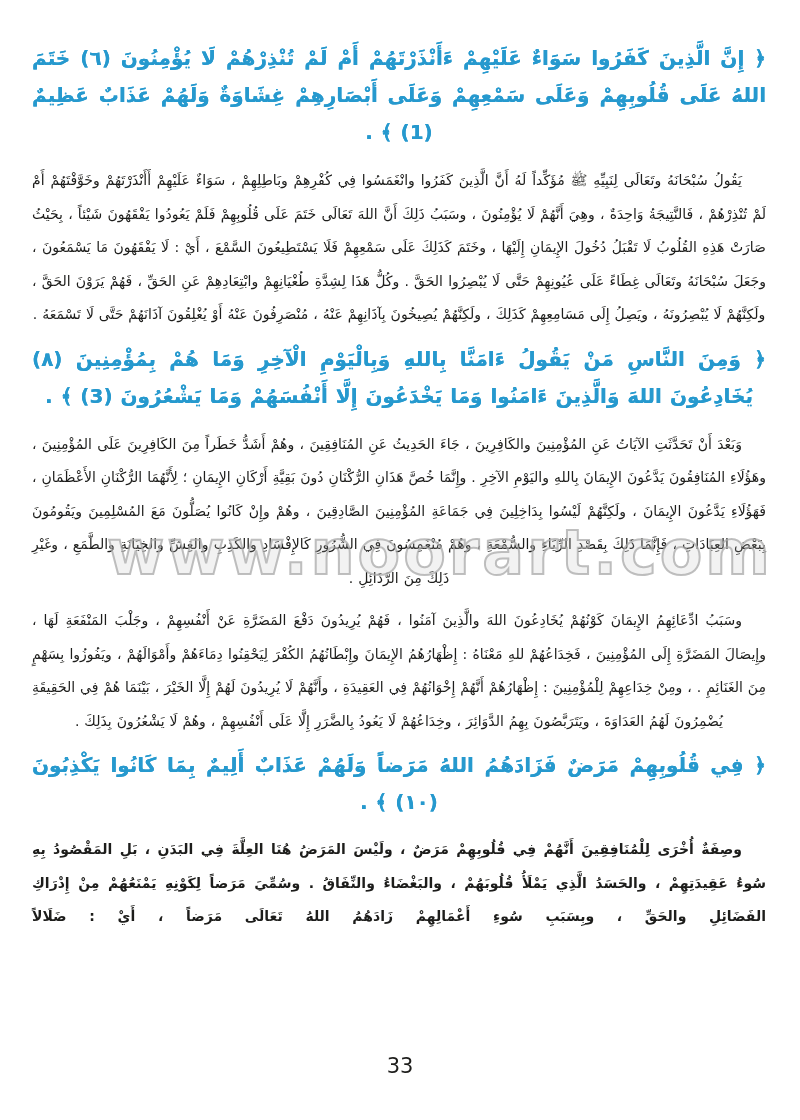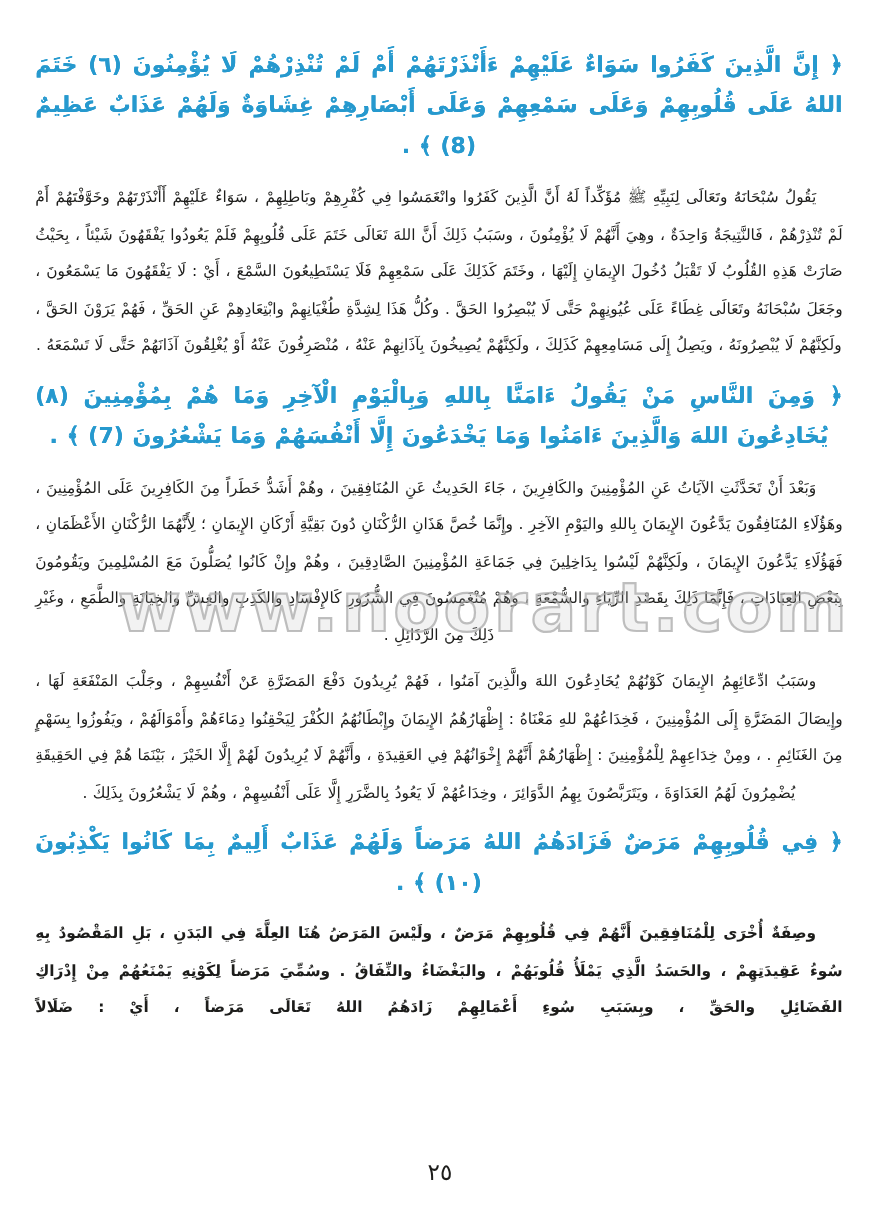--- a/index.html
+++ b/index.html
@@ -84,31 +84,31 @@
 </style>
 </head>
 <body>
 
 <div class="page">
 
   <div class="watermark">www.noorart.com</div>
 
   <div class="content">
 
-    <p class="verse">﴿ إِنَّ الَّذِينَ كَفَرُوا سَوَاءٌ عَلَيْهِمْ ءَأَنْذَرْتَهُمْ أَمْ لَمْ تُنْذِرْهُمْ لَا يُؤْمِنُونَ (٦) خَتَمَ اللهُ عَلَى قُلُوبِهِمْ وَعَلَى سَمْعِهِمْ وَعَلَى أَبْصَارِهِمْ غِشَاوَةٌ وَلَهُمْ عَذَابٌ عَظِيمٌ (8) ﴾ .</p>
+    <p class="verse">﴿ إِنَّ الَّذِينَ كَفَرُوا سَوَاءٌ عَلَيْهِمْ ءَأَنْذَرْتَهُمْ أَمْ لَمْ تُنْذِرْهُمْ لَا يُؤْمِنُونَ (٦) خَتَمَ اللهُ عَلَى قُلُوبِهِمْ وَعَلَى سَمْعِهِمْ وَعَلَى أَبْصَارِهِمْ غِشَاوَةٌ وَلَهُمْ عَذَابٌ عَظِيمٌ (1) ﴾ .</p>
 
     <p class="body-par">يَقُولُ سُبْحَانَهُ وتَعَالَى لِنَبِيِّهِ ﷺ مُؤَكِّداً لَهُ أَنَّ الَّذِينَ كَفَرُوا وانْغَمَسُوا فِي كُفْرِهِمْ وبَاطِلِهِمْ ، سَوَاءٌ عَلَيْهِمْ أَأَنْذَرْتَهُمْ وخَوَّفْتَهُمْ أَمْ لَمْ تُنْذِرْهُمْ ، فَالنَّتِيجَةُ وَاحِدَةٌ ، وهِيَ أَنَّهُمْ لَا يُؤْمِنُونَ ، وسَبَبُ ذَلِكَ أَنَّ اللهَ تَعَالَى خَتَمَ عَلَى قُلُوبِهِمْ فَلَمْ يَعُودُوا يَفْقَهُونَ شَيْئاً ، بِحَيْثُ صَارَتْ هَذِهِ القُلُوبُ لَا تَقْبَلُ دُخُولَ الإِيمَانِ إِلَيْهَا ، وخَتَمَ كَذَلِكَ عَلَى سَمْعِهِمْ فَلَا يَسْتَطِيعُونَ السَّمْعَ ، أَيْ : لَا يَفْقَهُونَ مَا يَسْمَعُونَ ، وجَعَلَ سُبْحَانَهُ وتَعَالَى غِطَاءً عَلَى عُيُونِهِمْ حَتَّى لَا يُبْصِرُوا الحَقَّ . وكُلُّ هَذَا لِشِدَّةِ طُغْيَانِهِمْ وابْتِعَادِهِمْ عَنِ الحَقِّ ، فَهُمْ يَرَوْنَ الحَقَّ ، ولَكِنَّهُمْ لَا يُبْصِرُونَهُ ، ويَصِلُ إِلَى مَسَامِعِهِمْ كَذَلِكَ ، ولَكِنَّهُمْ يُصِيخُونَ بِآذَانِهِمْ عَنْهُ ، مُنْصَرِفُونَ عَنْهُ أَوْ يُغْلِقُونَ آذَانَهُمْ حَتَّى لَا تَسْمَعَهُ .</p>
 
-    <p class="verse">﴿ وَمِنَ النَّاسِ مَنْ يَقُولُ ءَامَنَّا بِاللهِ وَبِالْيَوْمِ الْآخِرِ وَمَا هُمْ بِمُؤْمِنِينَ (٨) يُخَادِعُونَ اللهَ وَالَّذِينَ ءَامَنُوا وَمَا يَخْدَعُونَ إِلَّا أَنْفُسَهُمْ وَمَا يَشْعُرُونَ (7) ﴾ .</p>
+    <p class="verse">﴿ وَمِنَ النَّاسِ مَنْ يَقُولُ ءَامَنَّا بِاللهِ وَبِالْيَوْمِ الْآخِرِ وَمَا هُمْ بِمُؤْمِنِينَ (٨) يُخَادِعُونَ اللهَ وَالَّذِينَ ءَامَنُوا وَمَا يَخْدَعُونَ إِلَّا أَنْفُسَهُمْ وَمَا يَشْعُرُونَ (3) ﴾ .</p>
 
     <p class="body-par">وَبَعْدَ أَنْ تَحَدَّثَتِ الآيَاتُ عَنِ المُؤْمِنِينَ والكَافِرِينَ ، جَاءَ الحَدِيثُ عَنِ المُنَافِقِينَ ، وهُمْ أَشَدُّ خَطَراً مِنَ الكَافِرِينَ عَلَى المُؤْمِنِينَ ، وهَؤُلَاءِ المُنَافِقُونَ يَدَّعُونَ الإِيمَانَ بِاللهِ واليَوْمِ الآخِرِ . وإِنَّمَا خُصَّ هَذَانِ الرُّكْنَانِ دُونَ بَقِيَّةِ أَرْكَانِ الإِيمَانِ ؛ لِأَنَّهُمَا الرُّكْنَانِ الأَعْظَمَانِ ، فَهَؤُلَاءِ يَدَّعُونَ الإِيمَانَ ، ولَكِنَّهُمْ لَيْسُوا بِدَاخِلِينَ فِي جَمَاعَةِ المُؤْمِنِينَ الصَّادِقِينَ ، وهُمْ وإِنْ كَانُوا يُصَلُّونَ مَعَ المُسْلِمِينَ ويَقُومُونَ بِبَعْضِ العِبَادَاتِ ، فَإِنَّمَا ذَلِكَ بِقَصْدِ الرِّيَاءِ والسُّمْعَةِ ، وهُمْ مُنْغَمِسُونَ فِي الشُّرُورِ كَالإِفْسَادِ والكَذِبِ والغِشِّ والخِيَانَةِ والطَّمَعِ ، وغَيْرِ ذَلِكَ مِنَ الرَّذَائِلِ .</p>
 
     <p class="body-par">وسَبَبُ ادِّعَائِهِمُ الإِيمَانَ كَوْنُهُمْ يُخَادِعُونَ اللهَ والَّذِينَ آمَنُوا ، فَهُمْ يُرِيدُونَ دَفْعَ المَضَرَّةِ عَنْ أَنْفُسِهِمْ ، وجَلْبَ المَنْفَعَةِ لَهَا ، وإِيصَالَ المَضَرَّةِ إِلَى المُؤْمِنِينَ ، فَخِدَاعُهُمْ للهِ مَعْنَاهُ : إِظْهَارُهُمُ الإِيمَانَ وإِبْطَانُهُمُ الكُفْرَ لِيَحْقِنُوا دِمَاءَهُمْ وأَمْوَالَهُمْ ، ويَفُوزُوا بِسَهْمٍ مِنَ الغَنَائِمِ . ، ومِنْ خِدَاعِهِمْ لِلْمُؤْمِنِينَ : إِظْهَارُهُمْ أَنَّهُمْ إِخْوَانُهُمْ فِي العَقِيدَةِ ، وأَنَّهُمْ لَا يُرِيدُونَ لَهُمْ إِلَّا الخَيْرَ ، بَيْنَمَا هُمْ فِي الحَقِيقَةِ يُضْمِرُونَ لَهُمُ العَدَاوَةَ ، ويَتَرَبَّصُونَ بِهِمُ الدَّوَائِرَ ، وخِدَاعُهُمْ لَا يَعُودُ بِالضَّرَرِ إِلَّا عَلَى أَنْفُسِهِمْ ، وهُمْ لَا يَشْعُرُونَ بِذَلِكَ .</p>
 
     <p class="verse single">﴿ فِي قُلُوبِهِمْ مَرَضٌ فَزَادَهُمُ اللهُ مَرَضاً وَلَهُمْ عَذَابٌ أَلِيمٌ بِمَا كَانُوا يَكْذِبُونَ (١٠) ﴾ .</p>
 
     <p class="body-par continues">وصِفَةٌ أُخْرَى لِلْمُنَافِقِينَ أَنَّهُمْ فِي قُلُوبِهِمْ مَرَضٌ ، ولَيْسَ المَرَضُ هُنَا العِلَّةَ فِي البَدَنِ ، بَلِ المَقْصُودُ بِهِ سُوءُ عَقِيدَتِهِمْ ، والحَسَدُ الَّذِي يَمْلَأُ قُلُوبَهُمْ ، والبَغْضَاءُ والنِّفَاقُ . وسُمِّيَ مَرَضاً لِكَوْنِهِ يَمْنَعُهُمْ مِنْ إِدْرَاكِ الفَضَائِلِ والحَقِّ ، وبِسَبَبِ سُوءِ أَعْمَالِهِمْ زَادَهُمُ اللهُ تَعَالَى مَرَضاً ، أَيْ : ضَلَالاً</p>
 
   </div>
 
-  <div class="page-number">٢٥</div>
+  <div class="page-number">33</div>
 
 </div>
 
 </body></html>

